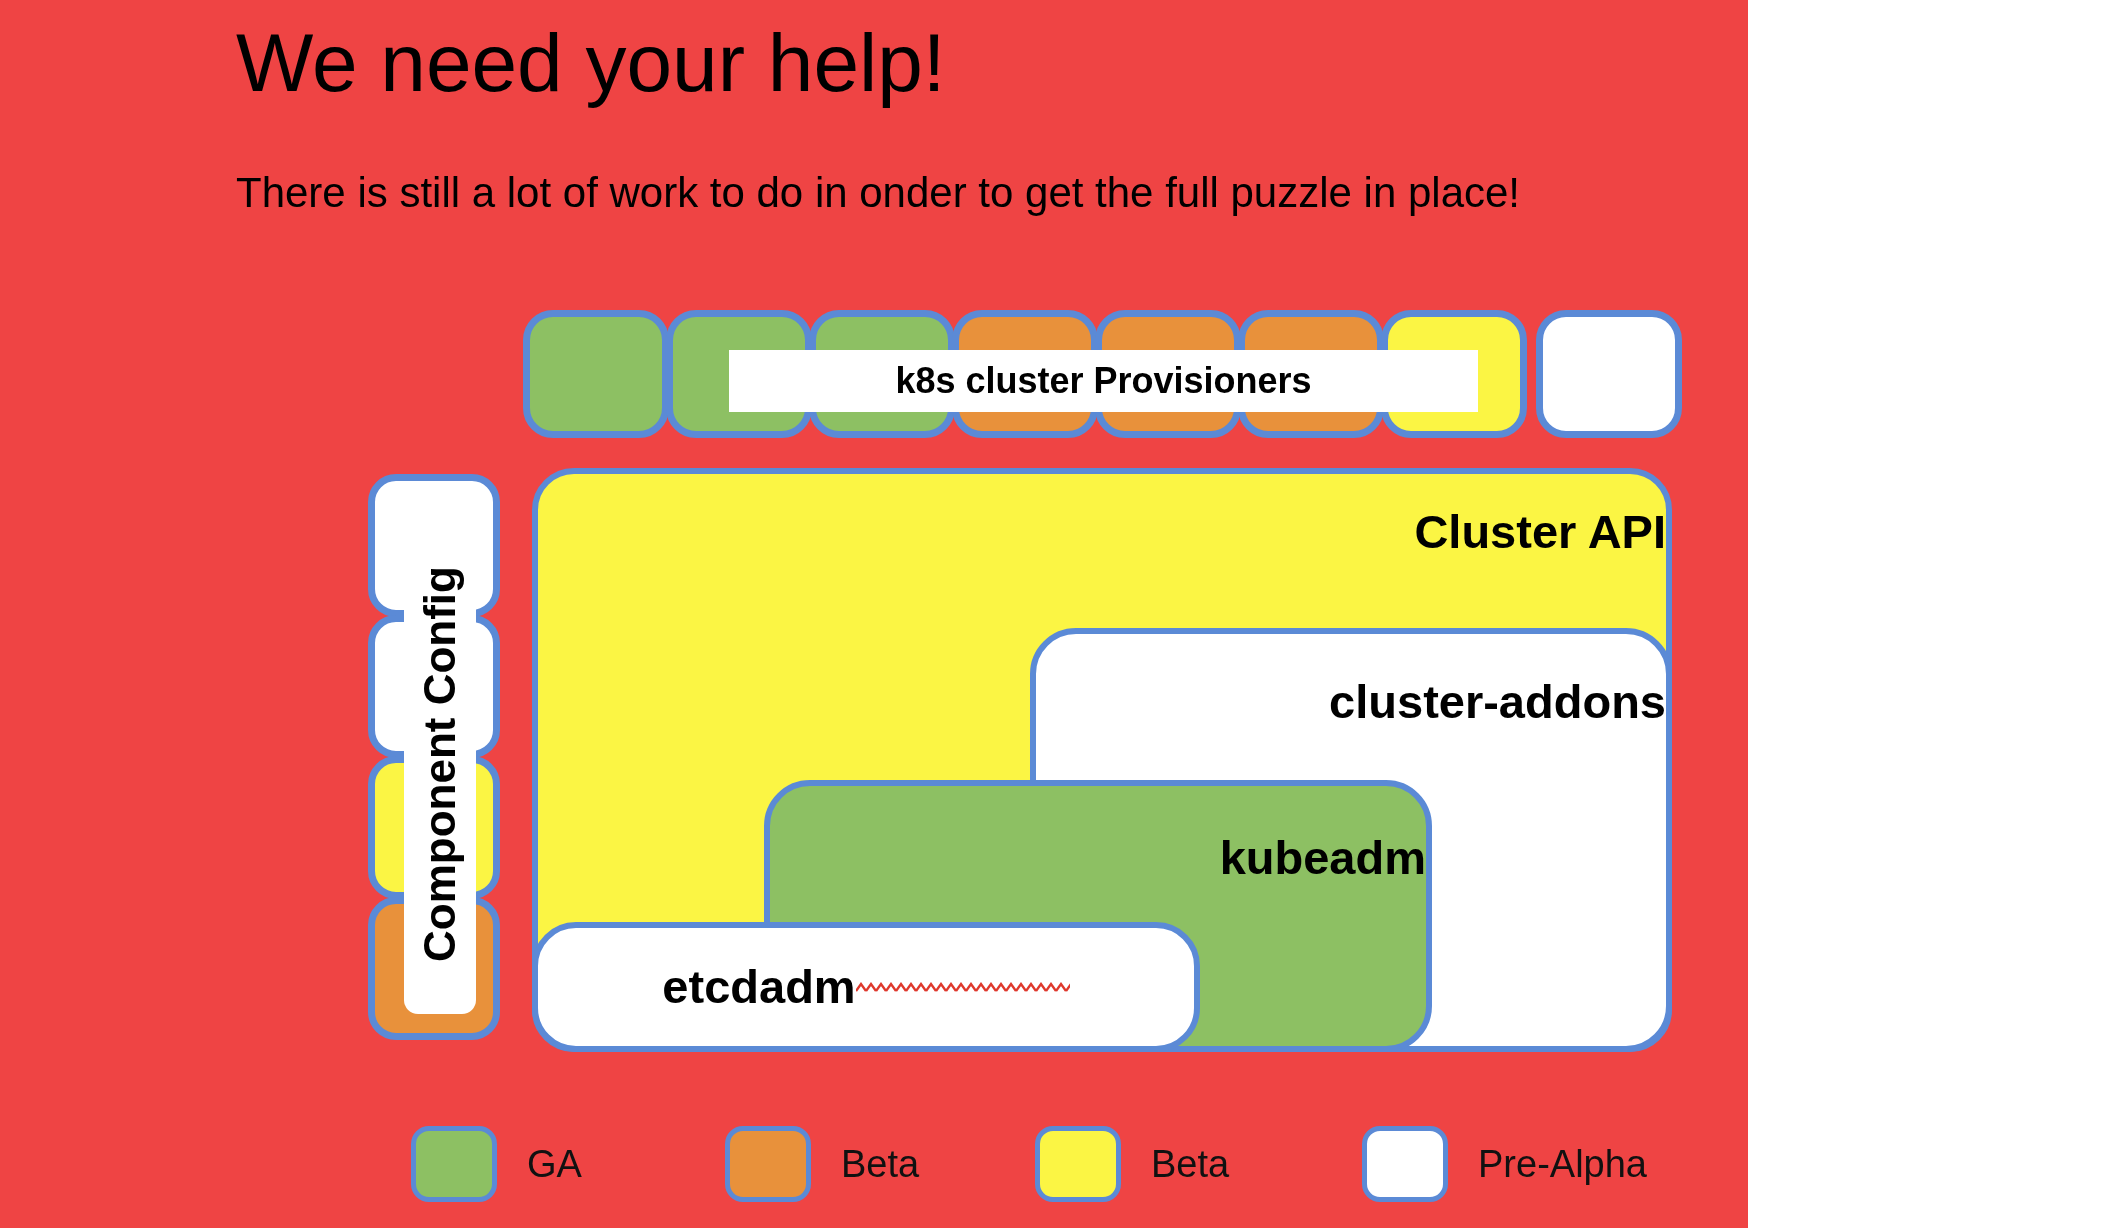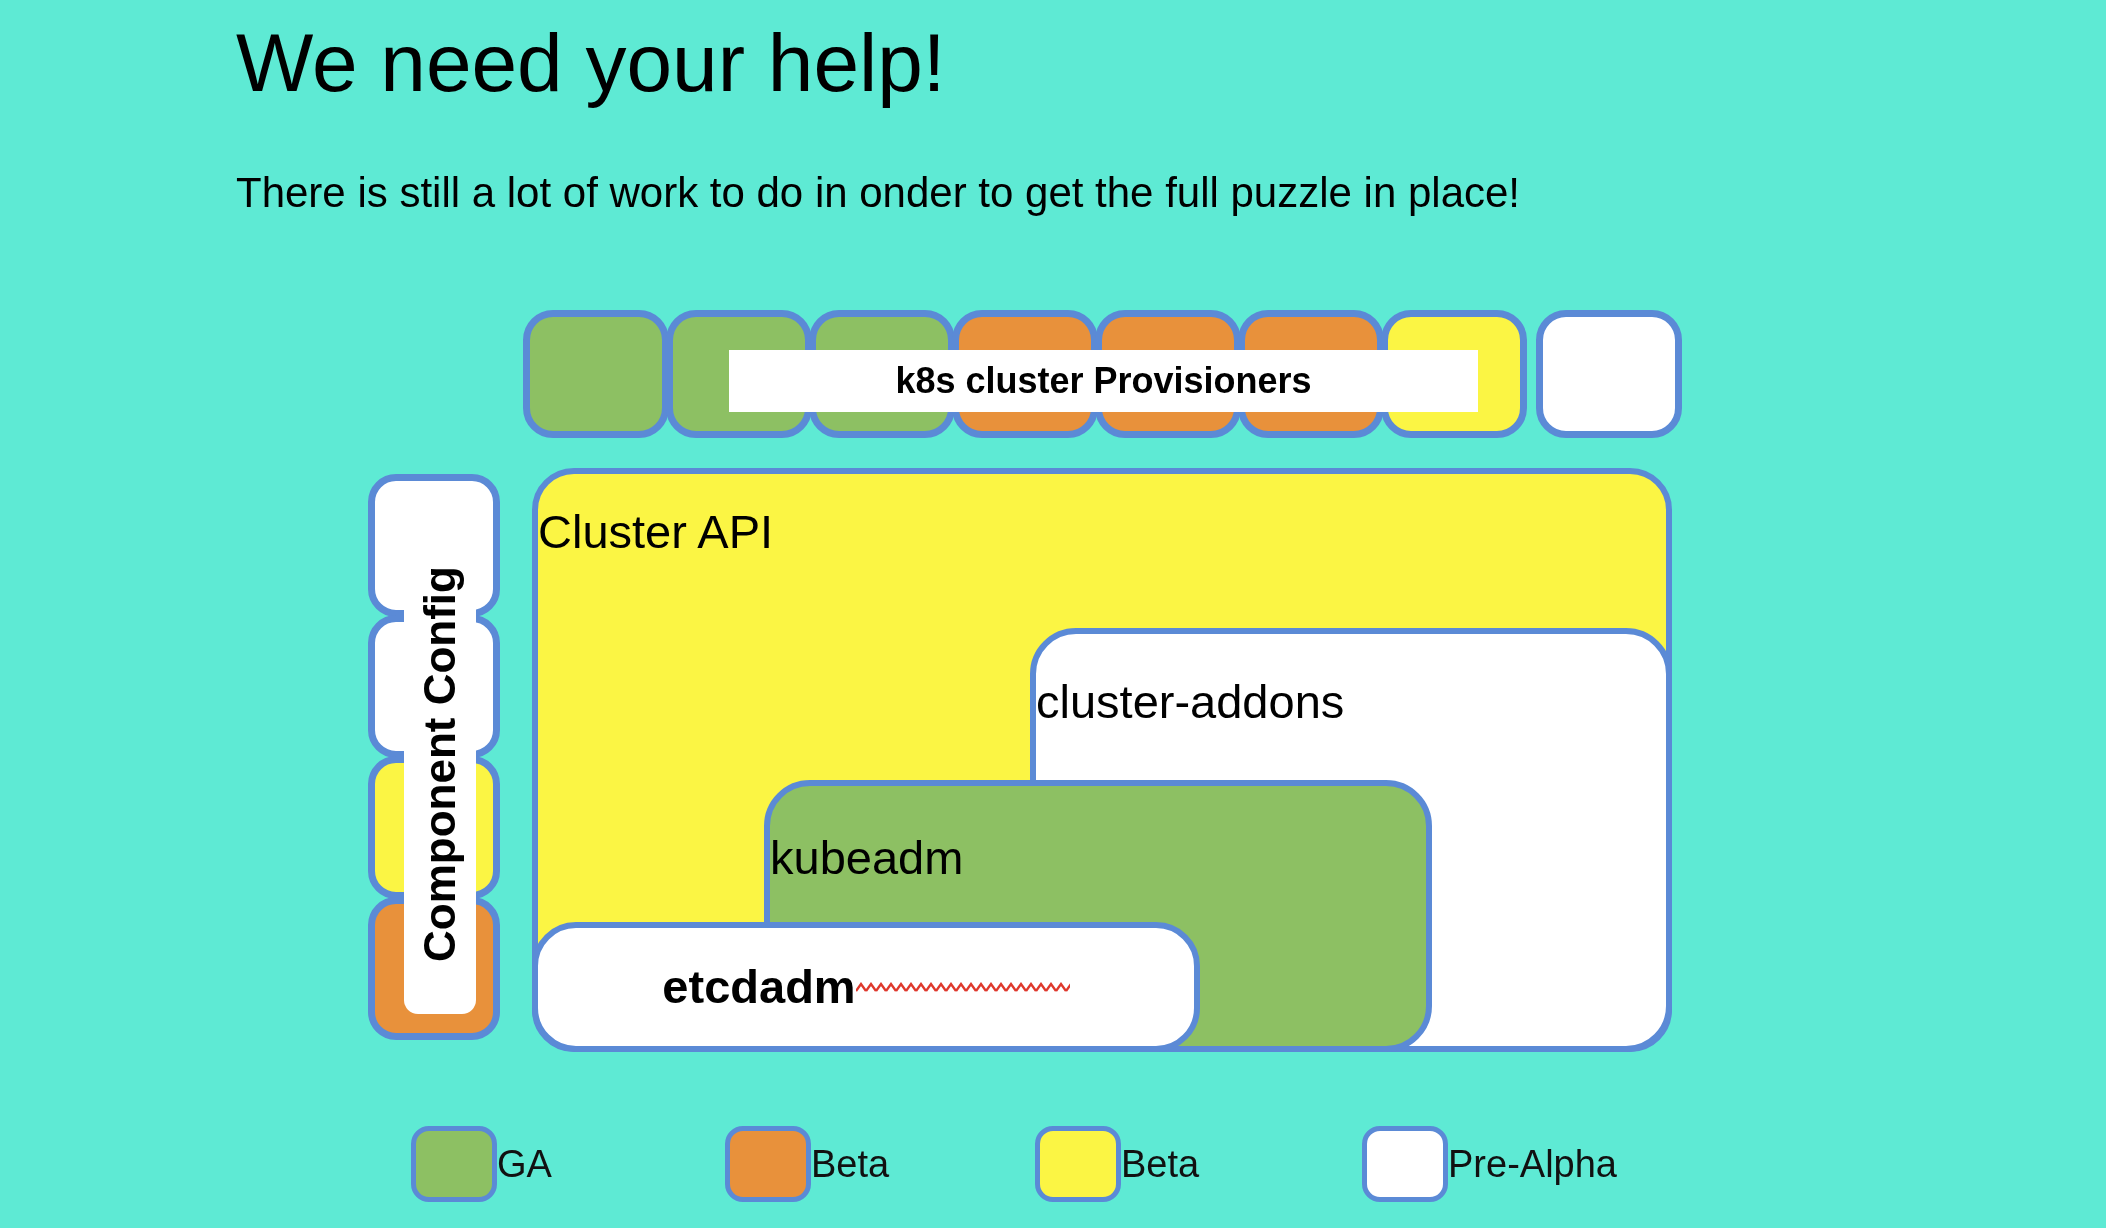--- a/index.html
+++ b/index.html
@@ -10,23 +10,23 @@
     --prealpha-white:#FFFFFF;
     --border-blue:#5B8AD6;
     --squiggle-red:#DE382C;
     --text-black:#000000;
   }
   *{margin:0;padding:0;box-sizing:border-box;}
   html,body{background:#fff;}
   body{font-family:"Liberation Sans", sans-serif; color:var(--text-black);}
   .slide{
     position:relative;
-    width:2106px;
+    width:1748px;
     height:1228px;
-    background:#5eead4;
+    background:#ef4444;
     overflow:hidden;
   }
   .title{
     position:absolute;
     left:236px; top:16px;
     font-size:82px;
     font-weight:400;
     line-height:1.15;
     color:var(--text-black);
     white-space:nowrap;
@@ -105,23 +105,23 @@
   }
 
   
   .block{
     position:absolute;
     border:6px solid var(--border-blue);
     border-radius:46px;
   }
   .block-label{
     position:absolute;
-    left:0; right:0;
-    text-align:left;
-    font-size:47px; font-weight:normal;
+    left:12px; right:0;
+    text-align:right;
+    font-size:47px; font-weight:bold;
     white-space:nowrap;
   }
   .cluster-api{
     left:532px; top:468px;
     width:1140px; height:584px;
     background:var(--alpha-yellow);
     border-radius:42px;
     z-index:1;
   }
   .cluster-api .block-label{ top:30px; }
@@ -153,21 +153,21 @@
     line-height:1.05;
     white-space:nowrap;
   }
   .squiggle{ display:block; margin-top:1px; }
   .squiggle path{ stroke:var(--squiggle-red); }
 
   
   .legend-item{
     position:absolute;
     top:1126px;
-    display:flex; align-items:center; 
+    display:flex; align-items:center; gap:30px;
   }
   .legend-item:nth-child(1){ left:411px; }
   .legend-item:nth-child(2){ left:725px; }
   .legend-item:nth-child(3){ left:1035px; }
   .legend-item:nth-child(4){ left:1353px;padding-left:9px; }
   .swatch{
     width:86px; height:76px;
     border:5px solid var(--border-blue);
     border-radius:18px;
     flex:0 0 auto;

